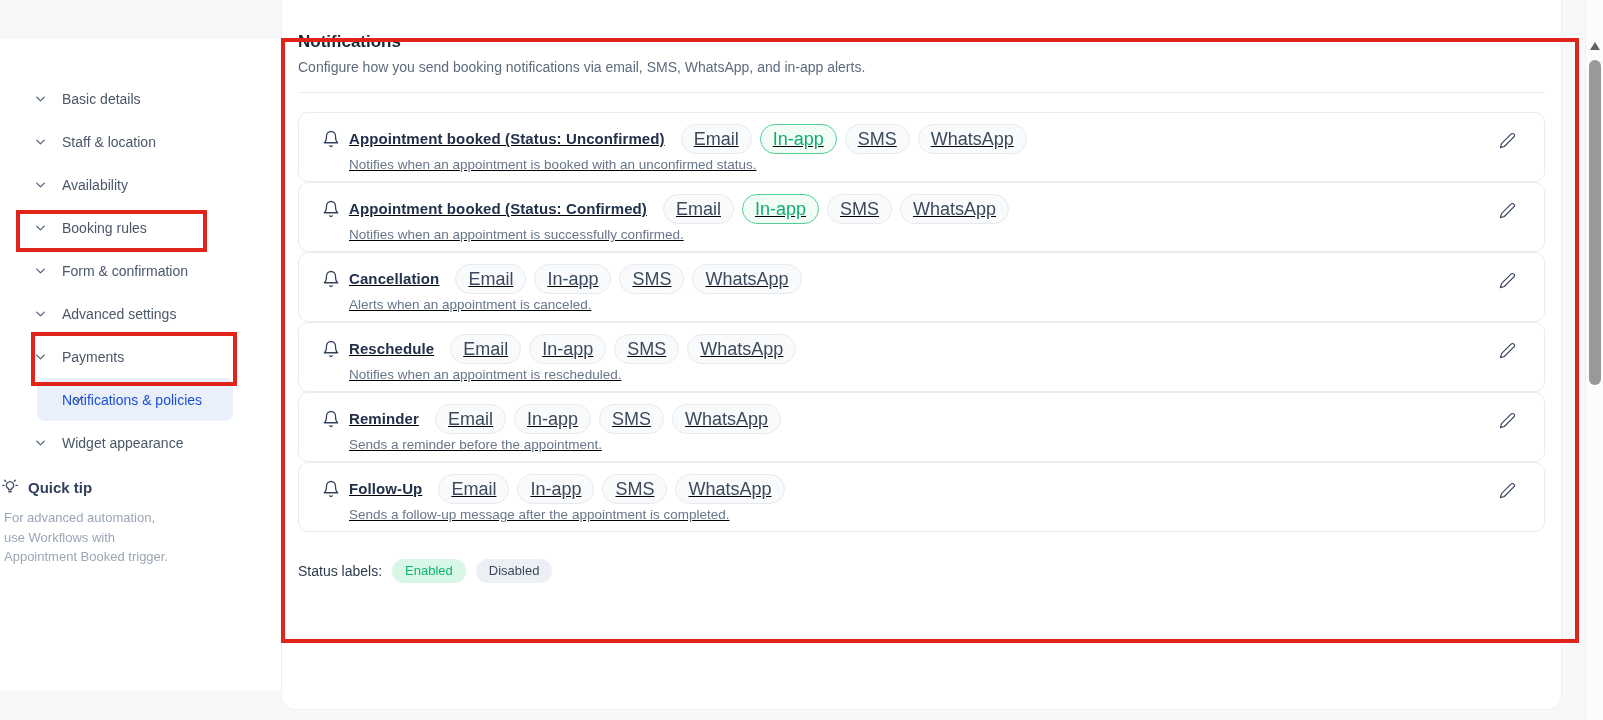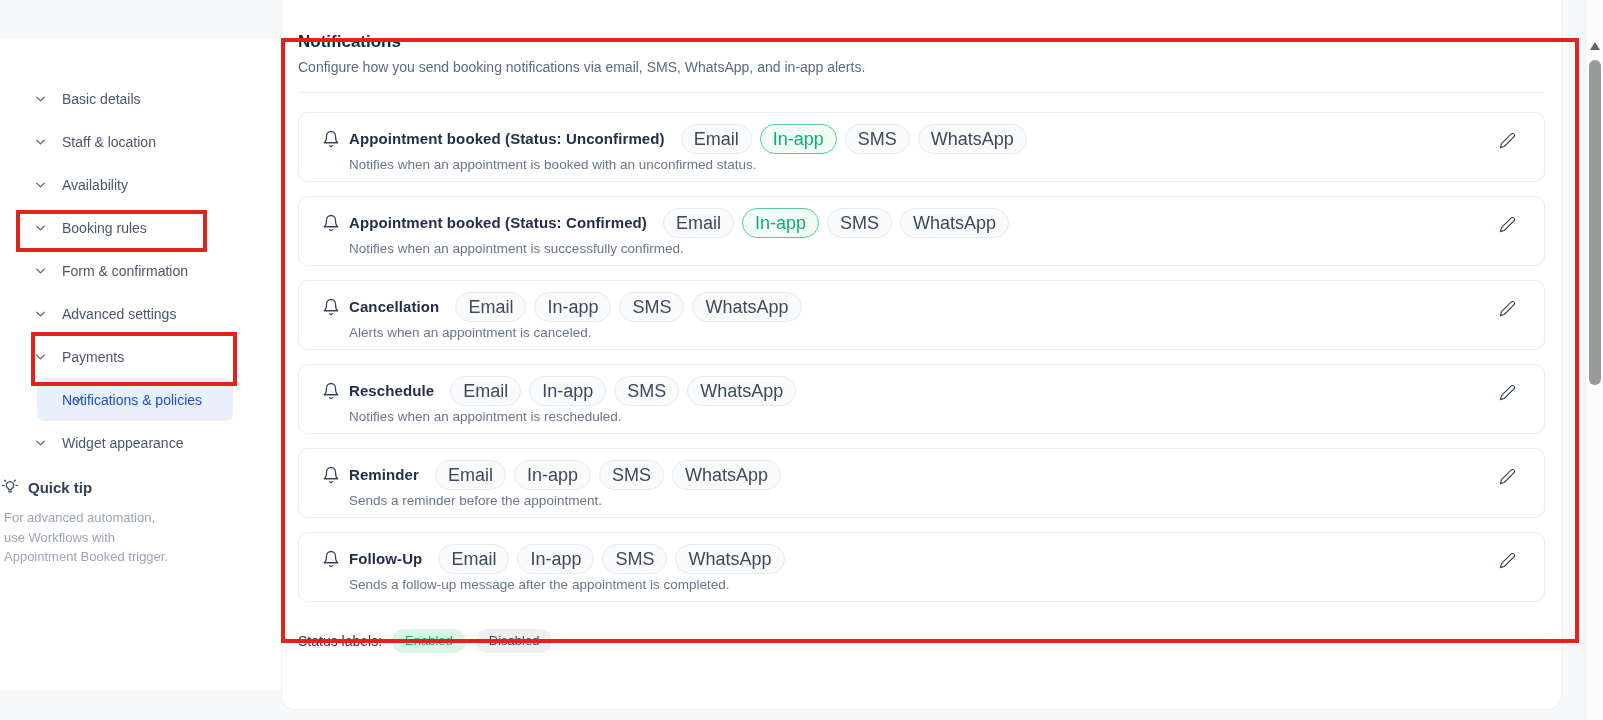--- a/index.html
+++ b/index.html
@@ -40,21 +40,21 @@
   .panel{
     position:absolute;left:281px;top:0;width:1281px;height:710px;background:#ffffff;
     border:1px solid #edf0f4;border-top:none;border-radius:0 0 14px 14px;padding:0 16px;
   }
   .page-title{margin:0;padding-top:32px;font-size:17px;font-weight:700;color:#1c2736;}
   .subtitle{margin:7px 0 0;font-size:14px;color:#5c6b7c;}
   .divider{margin-top:17px;height:1px;background:#e9edf1;}
   .rows{margin-top:19px;}
   .card{
     position:relative;height:70px;background:#fff;border:1px solid #e8ebf0;border-radius:10px;
-    margin-bottom:14px;padding:12px 20px 0 23px;
+    padding:12px 20px 0 23px;text-decoration:underline;
   }
   .card-main{display:flex;align-items:center;gap:9px;height:27px;}
   .bell{display:flex;color:#35425c;flex:0 0 auto;}
   .card-title{font-size:15px;font-weight:600;color:var(--ink);letter-spacing:.1px;white-space:nowrap;}
   .badges{display:flex;gap:8px;margin-left:7px;align-items:center;}
   .badge{
     font-size:18px;font-weight:500;color:#3c4a5d;background:#f9fafb;
     border:1px solid #e7eaee;border-radius:999px;padding:5px 12px;line-height:1;white-space:nowrap;cursor:pointer;
   }
   .badge-on{color:var(--green);background:var(--green-bg);border-color:var(--green-border);}

